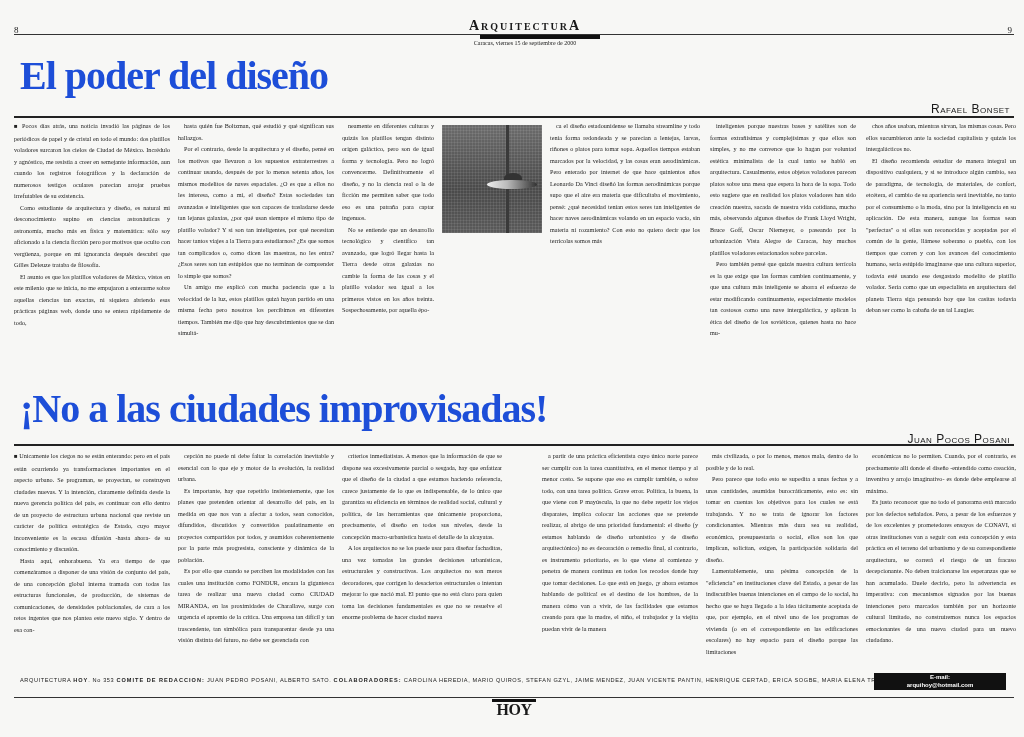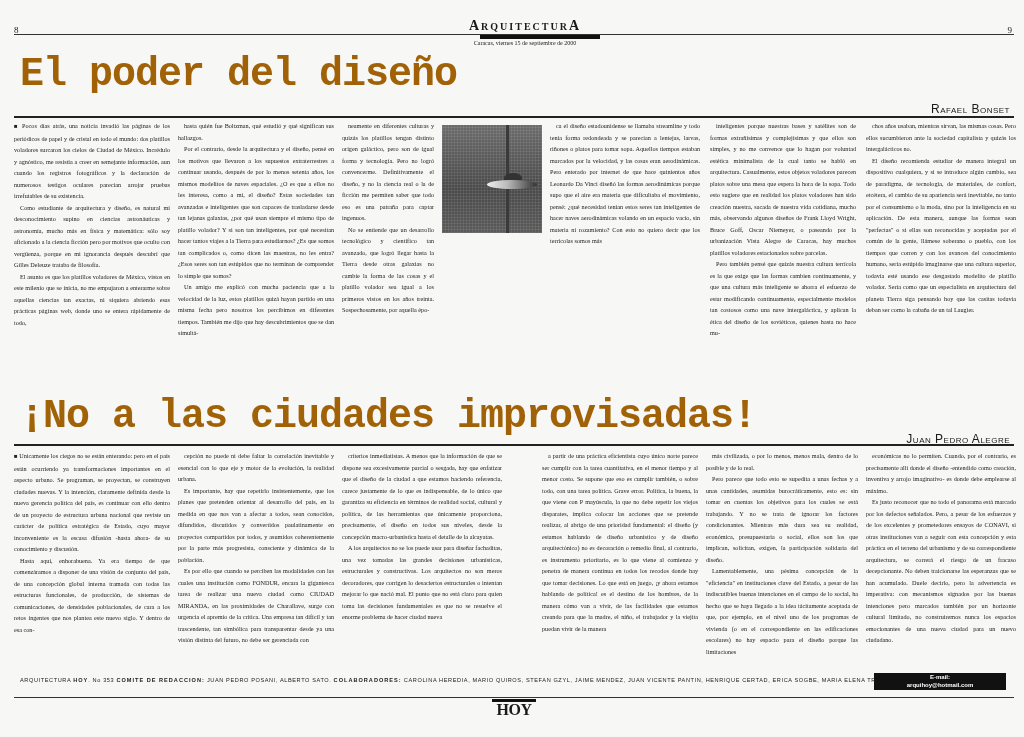--- a/index.html
+++ b/index.html
@@ -8,25 +8,25 @@
     background:#f7f7f5; color:#1a1a1a;
     font-family:"Liberation Serif", serif;
   }
   .page-num { position:absolute; top:25px; font-size:9px; font-family:"Liberation Serif", serif; }
   .rule { position:absolute; left:14px; right:10px; height:1px; background:#333; }
   .masthead { position:absolute; left:440px; top:18px; width:170px; text-align:center; }
   .masthead .title { font-size:14px; font-weight:bold; letter-spacing:2px; font-variant:small-caps; }
   .masthead .bar { height:4px; background:#111; margin:1px 10px 1px 40px; }
   .masthead .date { font-size:6px; }
   .headline {
-    position:absolute; left:20px; font-family:Liberation Mono, monospace;
-    font-weight:bold; color:#a16207; letter-spacing:-1px; white-space:nowrap;
+    position:absolute; left:20px; font-family:Liberation Serif, serif;
+    font-weight:bold; color:#1d4ed8; letter-spacing:-1px; white-space:nowrap;
   }
   .h1 { top:52px; font-size:40px; }
-  .h2 { top:385px; font-size:40px;margin-top:9px; }
+  .h2 { top:385px; font-size:40px; }
   .byline {
     position:absolute; right:14px; font-size:12px; font-variant:small-caps;
     font-family:"Liberation Sans", sans-serif; letter-spacing:0.5px;
   }
   .col {
     position:absolute; font-size:6.2px; line-height:11.5px; text-align:justify;
     color:#222;
   }
   .col p { margin:0; text-indent:6px; }
   .col p.first { text-indent:0; }
@@ -97,21 +97,21 @@
 <div class="col" id="a1c4" style="left:710px; top:120px; width:146px;">
     <p>inteligentes porque nuestras bases y satélites son de formas extrañísimas y complejísimas y que ellos son simples, y no me convence que lo hagan por voluntad estética minimalista de la cual tanto se habló en arquitectura. Casualmente, estos objetos voladores parecen platos sobre una mesa que espera la hora de la sopa. Todo esto sugiere que en realidad los platos voladores han sido creación nuestra, sacada de nuestra vida cotidiana, mucho más, observando algunos diseños de Frank Lloyd Wright, Bruce Goff, Oscar Niemeyer, o paseando por la urbanización Vista Alegre de Caracas, hay muchos platillos voladores estacionados sobre parcelas.</p>
     <p>Pero también pensé que quizás nuestra cultura terrícola es la que exige que las formas cambien continuamente, y que una cultura más inteligente se ahorra el esfuerzo de estar modificando continuamente, especialmente modelos tan costosos como una nave intergaláctica, y aplican la ética del diseño de los soviéticos, quienes hasta no hace mu-</p>
   </div>
 <div class="col" id="a1c5" style="left:866px; top:120px; width:150px;">
     <p>chos años usaban, mientras sirvan, las mismas cosas. Pero ellos sucumbieron ante la sociedad capitalista y quizás los intergalácticos no.</p>
     <p>El diseño recomienda estudiar de manera integral un dispositivo cualquiera, y si se introduce algún cambio, sea de paradigma, de tecnología, de materiales, de confort, etcétera, el cambio de su apariencia será inevitable, no tanto por el consumismo o la moda, sino por la inteligencia en su aplicación. De esta manera, aunque las formas sean "perfectas" o si ellas son reconocidas y aceptadas por el común de la gente, llámese soberano o pueblo, con los tiempos que corren y con los avances del conocimiento humano, sería estúpido imaginarse que una cultura superior, todavía esté usando ese desgastado modelito de platillo volador. Sería como que un especialista en arquitectura del planeta Tierra siga pensando hoy que las casitas todavía deban ser como la cabaña de un tal Laugier.</p>
   </div>
 
 <div class="headline h2">¡No a las ciudades improvisadas!</div>
-<div class="byline" style="top:432px;">Juan Pedro Alegre</div>
+<div class="byline" style="top:432px;">Juan Pocos Posani</div>
 <div class="rule" style="top:444px; height:2px; background:#222;"></div>
 
 <div class="col" id="a2c0" style="left:14px; top:450px; width:156px;">
     <p class="first">Unicamente los ciegos no se están enterando: pero en el país están ocurriendo ya transformaciones importantes en el aspecto urbano. Se programan, se proyectan, se construyen ciudades nuevas. Y la intención, claramente definida desde la nueva gerencia política del país, es continuar con ello dentro de un proyecto de estructura urbana nacional que reviste un carácter de política estratégica de Estado, cuyo mayor inconveniente es la escasa difusión -hasta ahora- de su conocimiento y discusión.</p>
     <p>Hasta aquí, enhorabuena. Ya era tiempo de que comenzáramos a disponer de una visión de conjunto del país, de una concepción global interna tramada con todas las estructuras funcionales, de producción, de sistemas de comunicaciones, de densidades poblacionales, de cara a los retos ingentes que nos plantea este nuevo siglo. Y dentro de esa con-</p>
   </div>
 <div class="col" id="a2c1" style="left:178px; top:450px; width:156px;">
     <p>cepción no puede ni debe faltar la correlación inevitable y esencial con lo que eje y motor de la evolución, la realidad urbana.</p>
     <p>Es importante, hay que repetirlo insistentemente, que los planes que pretenden orientar al desarrollo del país, en la medida en que nos van a afectar a todos, sean conocidos, difundidos, discutidos y convertidos paulatinamente en proyectos compartidos por todos, y asumidos coherentemente por la parte más progresista, consciente y dinámica de la población.</p>
     <p>Es por ello que cuando se perciben las modalidades con las cuales una institución como FONDUR, encara la gigantesca tarea de realizar una nueva ciudad como CIUDAD MIRANDA, en las proximidades de Charallave, surge con urgencia el apremio de la crítica. Una empresa tan difícil y tan trascendente, tan simbólica para transparentar desde ya una visión distinta del futuro, no debe ser gerenciada con</p>

